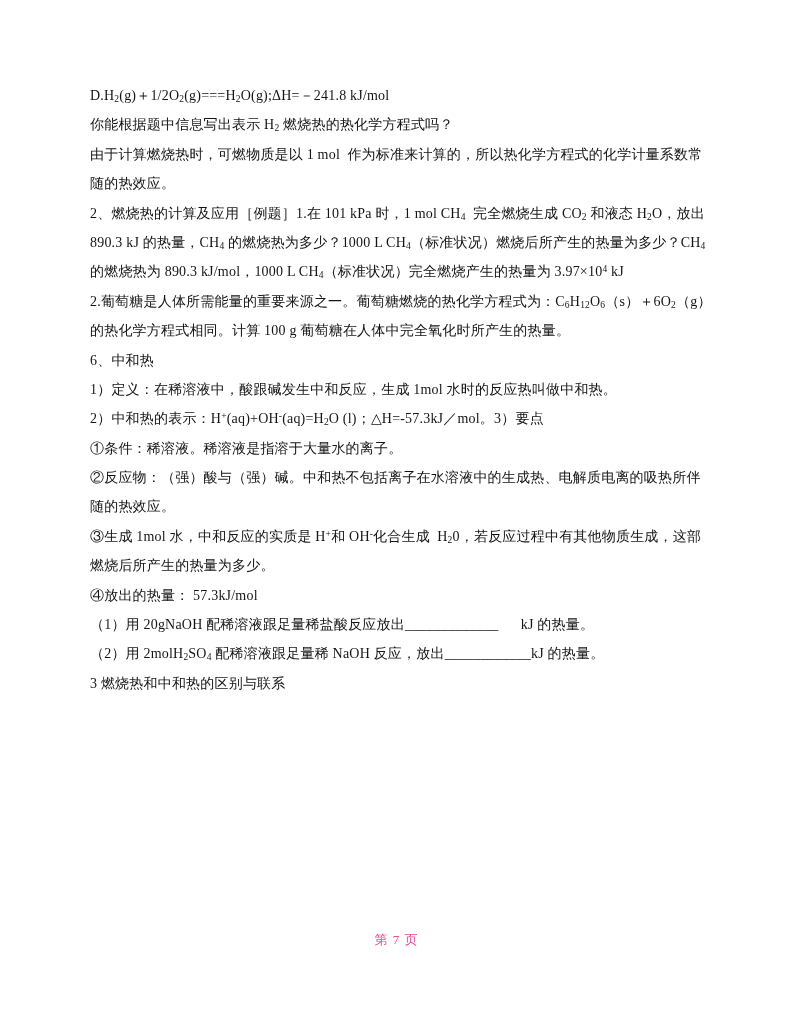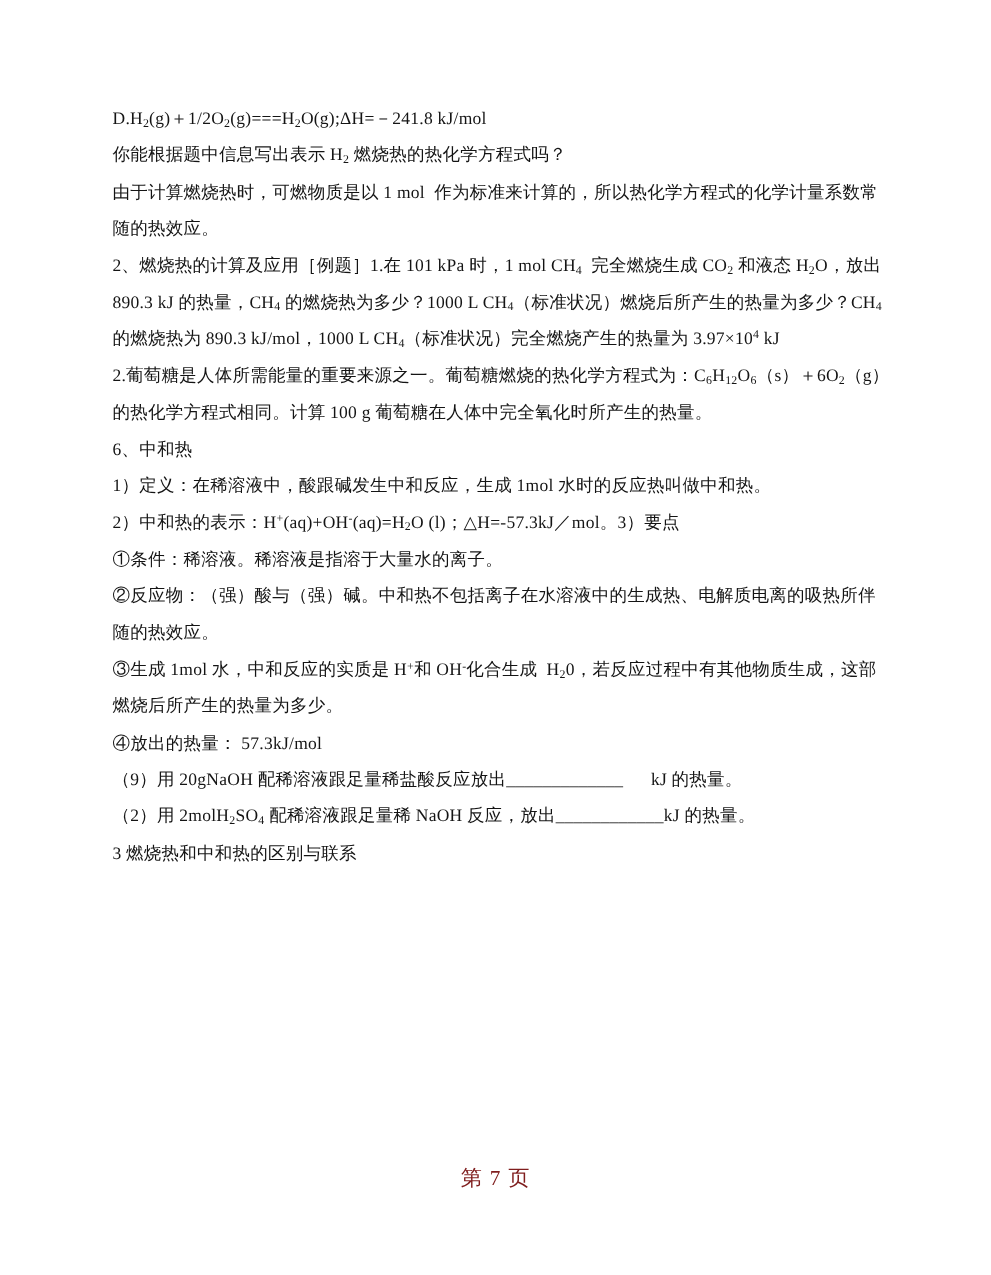--- a/index.html
+++ b/index.html
@@ -20,21 +20,21 @@
   }
   .line {
     height:29.4px; line-height:29.4px;
     white-space:pre;
     letter-spacing:0.2px;
   }
   .line sub { font-size:0.68em; line-height:0; vertical-align:-0.25em; }
   .line sup { font-size:0.68em; line-height:0; vertical-align:0.45em; }
   .footer {
     position:absolute; left:0; top:931px; width:793px;
-    text-align:center; font-size:17px; color:#7f1d1d;
+    text-align:center; font-size:13px; color:#ec4899;
     letter-spacing:1px;
   }
 </style>
 </head>
 <body>
 
 <div class="page">
   <div class="doc">
       <div class="line">D.H<sub>2</sub>(g)＋1/2O<sub>2</sub>(g)===H<sub>2</sub>O(g);ΔH=－241.8 kJ/mol</div>
       <div class="line">你能根据题中信息写出表示 H<sub>2</sub> 燃烧热的热化学方程式吗？</div>
@@ -47,20 +47,20 @@
       <div class="line">的热化学方程式相同。计算 100 g 葡萄糖在人体中完全氧化时所产生的热量。</div>
       <div class="line">6、中和热</div>
       <div class="line">1）定义：在稀溶液中，酸跟碱发生中和反应，生成 1mol 水时的反应热叫做中和热。</div>
       <div class="line">2）中和热的表示：H<sup>+</sup>(aq)+OH<sup>-</sup>(aq)=H<sub>2</sub>O (l)；△H=-57.3kJ／mol。3）要点</div>
       <div class="line">①条件：稀溶液。稀溶液是指溶于大量水的离子。</div>
       <div class="line">②反应物：（强）酸与（强）碱。中和热不包括离子在水溶液中的生成热、电解质电离的吸热所伴</div>
       <div class="line">随的热效应。</div>
       <div class="line">③生成 1mol 水，中和反应的实质是 H<sup>+</sup>和 OH<sup>-</sup>化合生成  H<sub>2</sub>0，若反应过程中有其他物质生成，这部</div>
       <div class="line">燃烧后所产生的热量为多少。</div>
       <div class="line">④放出的热量： 57.3kJ/mol</div>
-      <div class="line">（9）用 20gNaOH 配稀溶液跟足量稀盐酸反应放出_____________      kJ 的热量。</div>
+      <div class="line">（1）用 20gNaOH 配稀溶液跟足量稀盐酸反应放出_____________      kJ 的热量。</div>
       <div class="line">（2）用 2molH<sub>2</sub>SO<sub>4</sub> 配稀溶液跟足量稀 NaOH 反应，放出____________kJ 的热量。</div>
       <div class="line">3 燃烧热和中和热的区别与联系</div>
     </div>
   <div class="footer">
     <span>第 7 页</span>
   </div>
 </div>
 
 </body></html>

